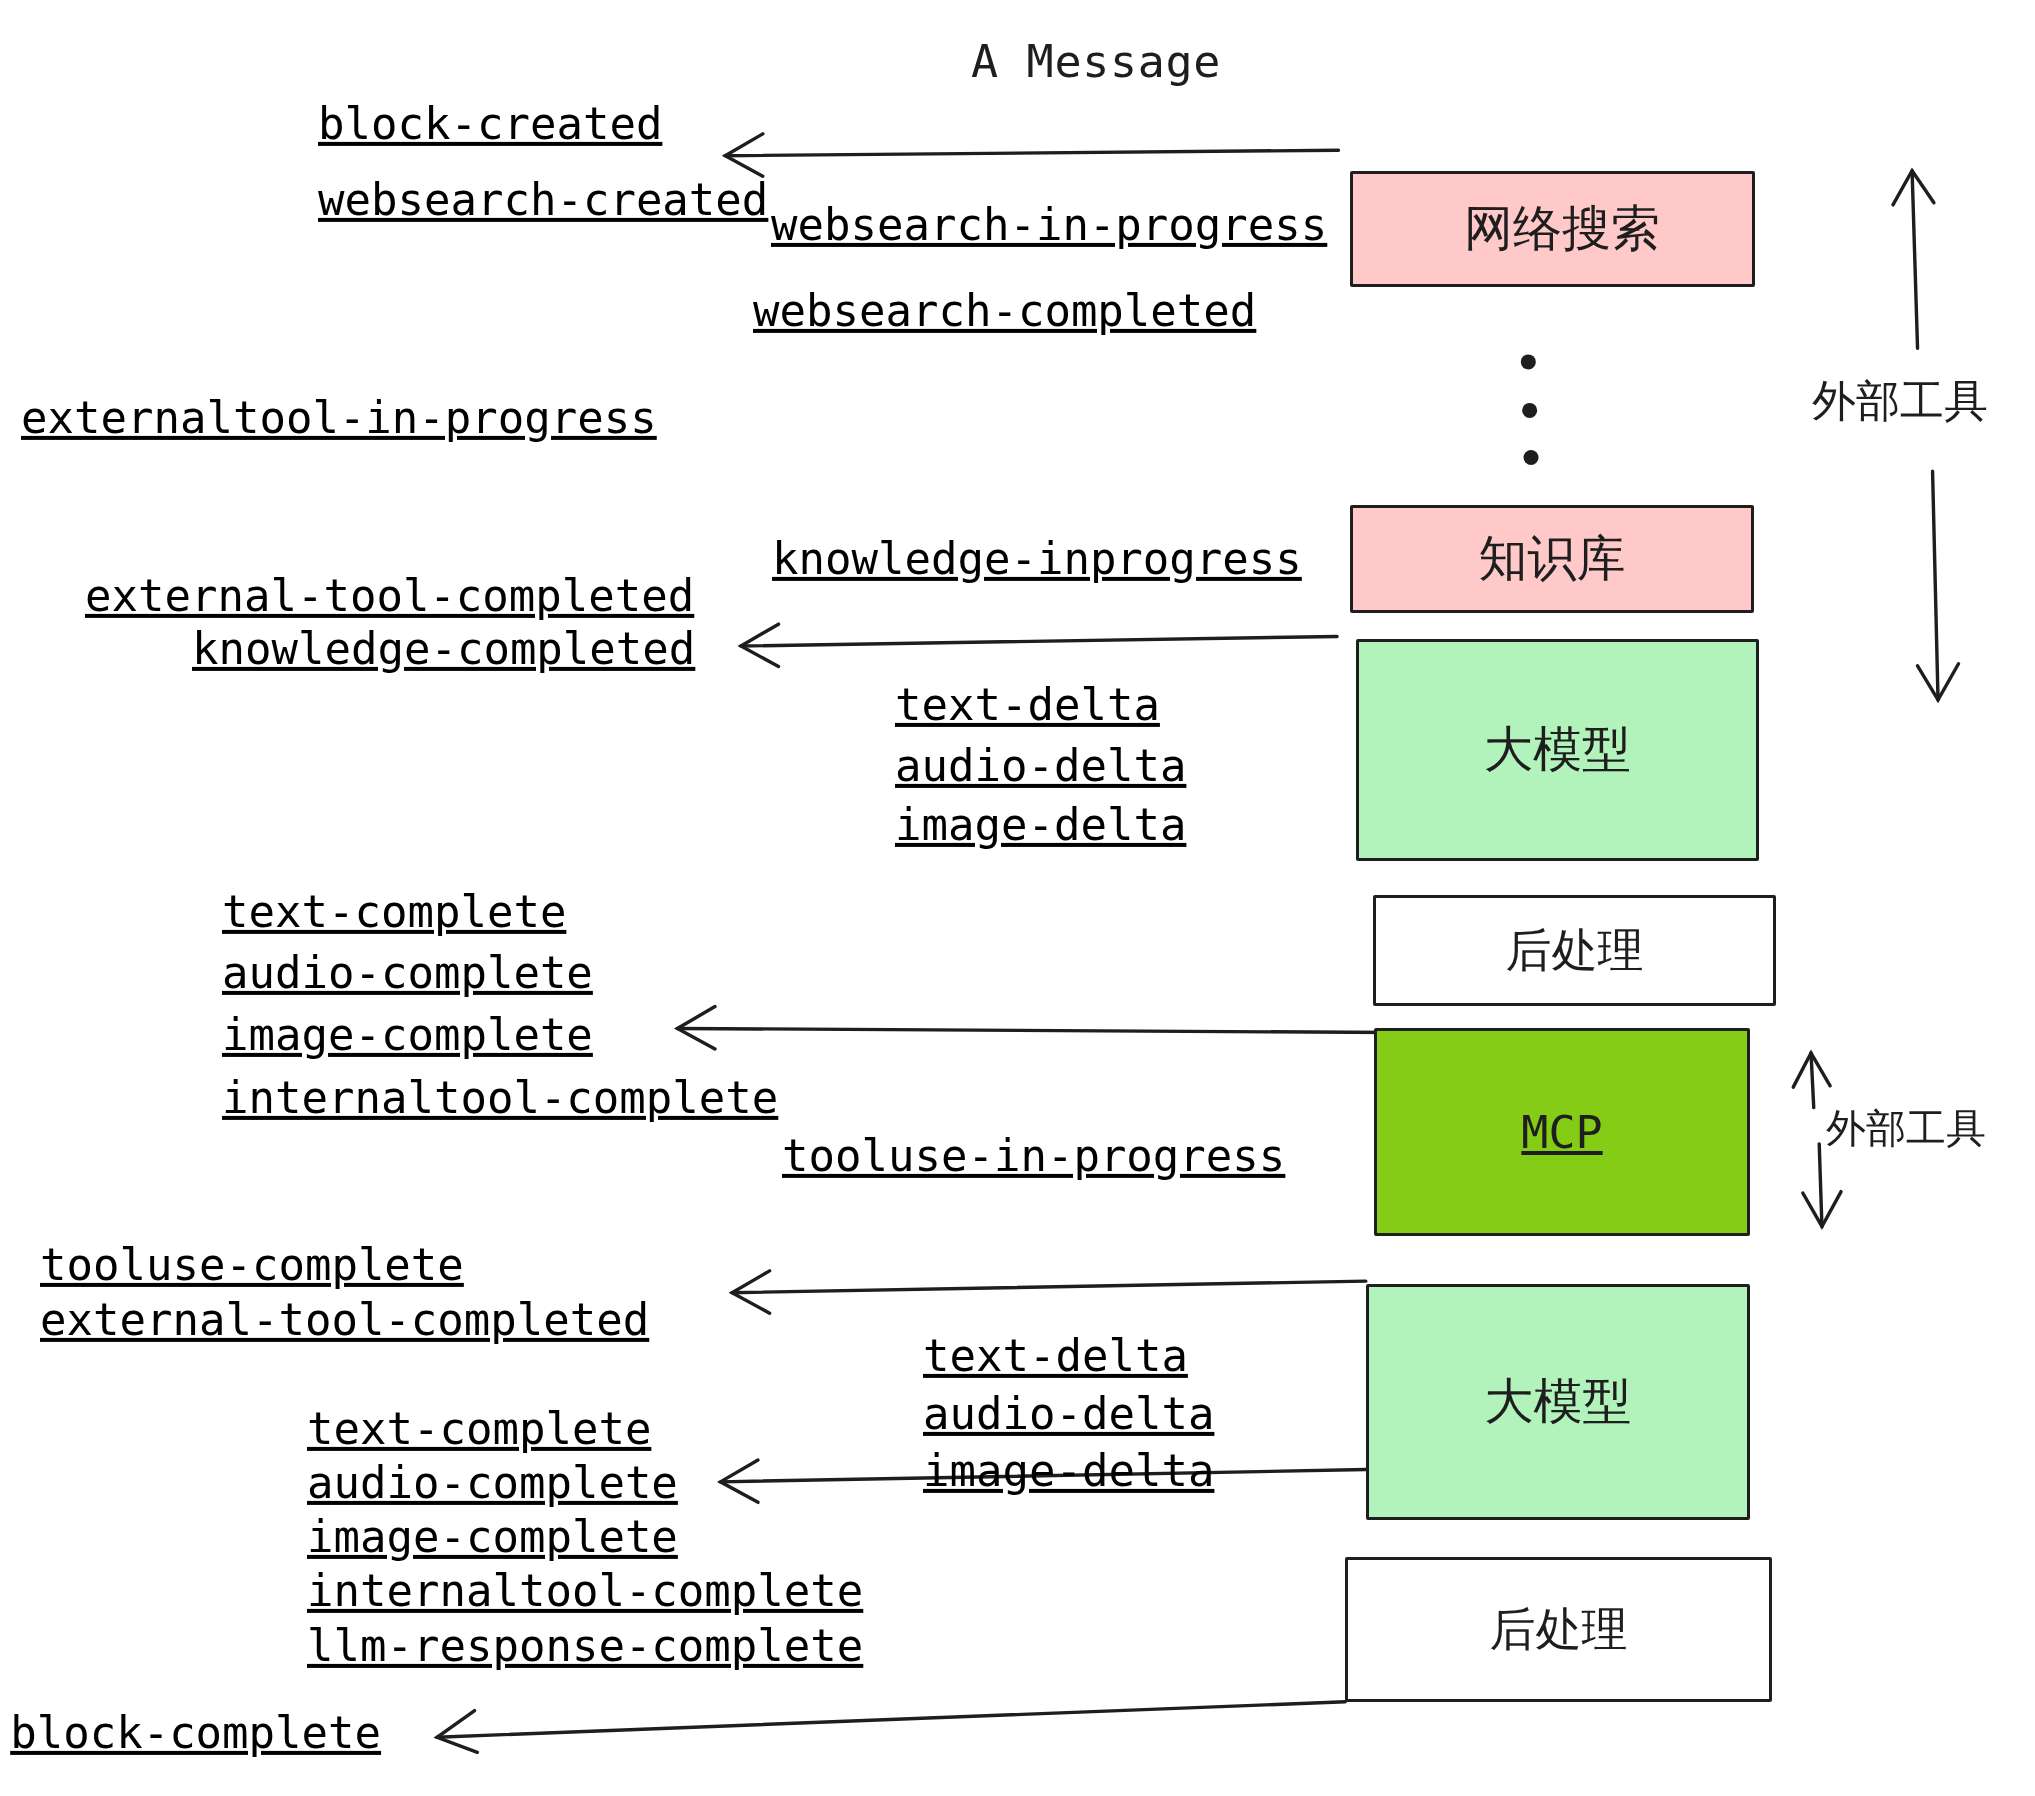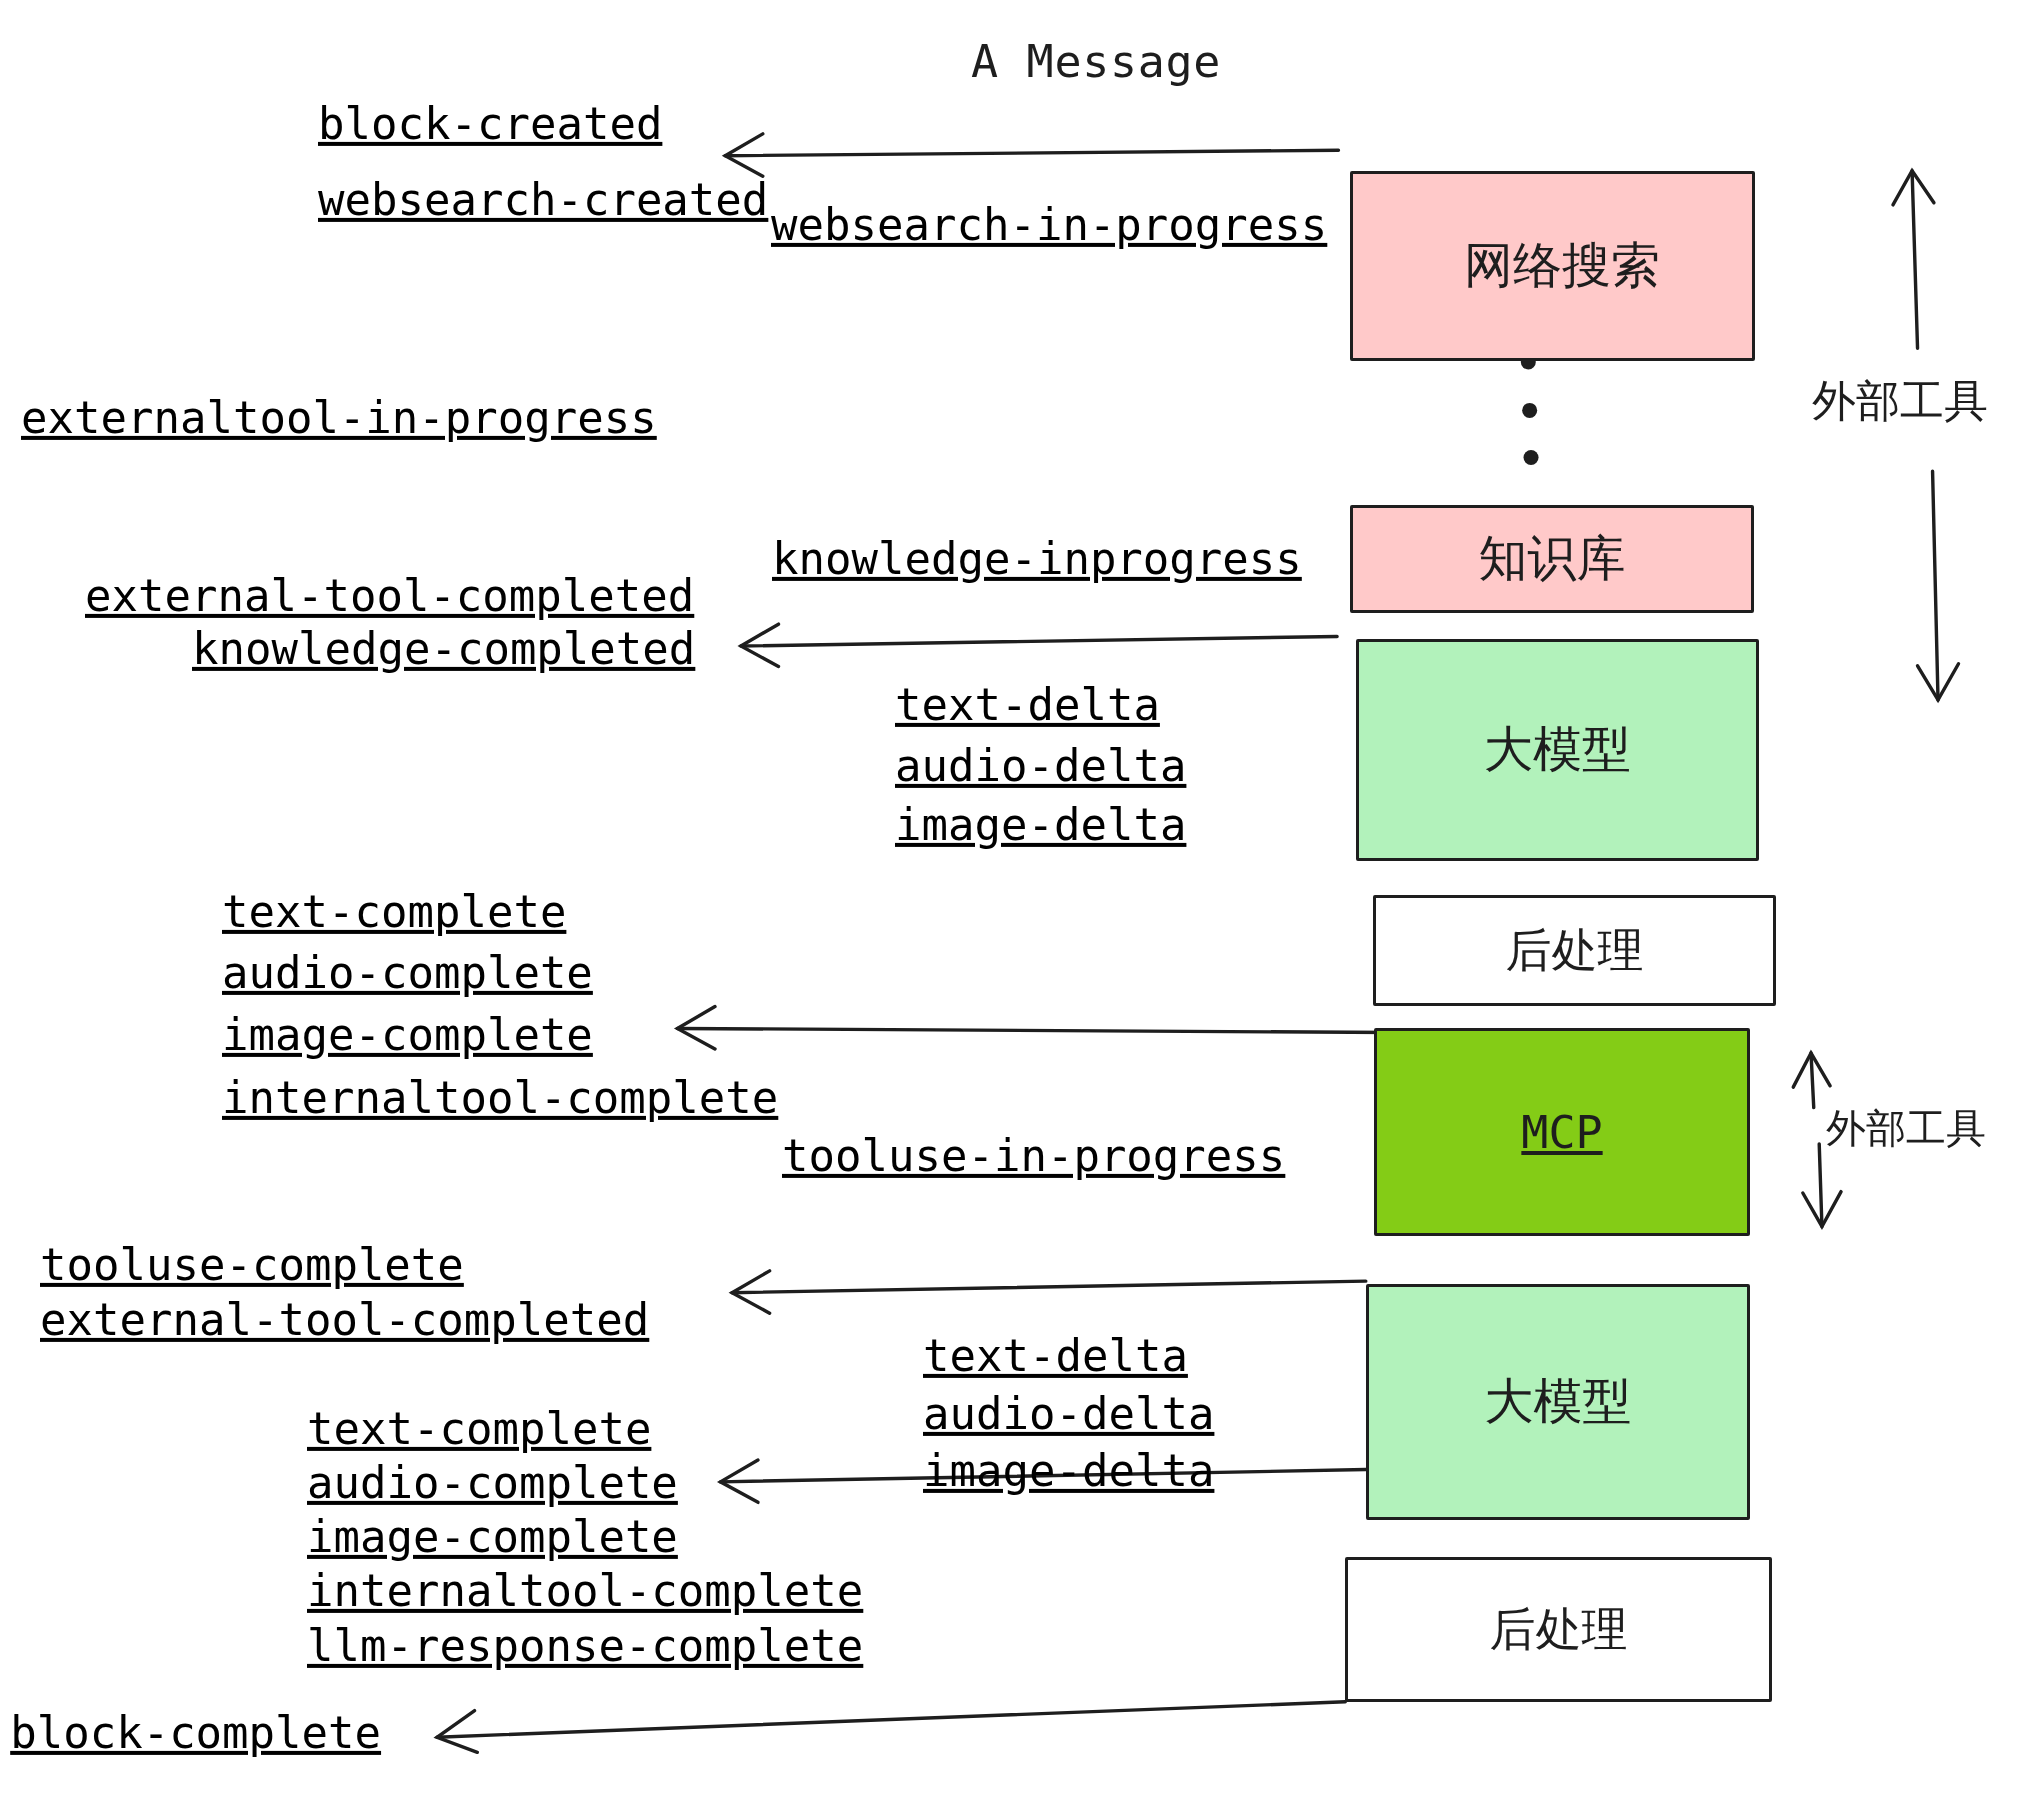--- a/index.html
+++ b/index.html
@@ -82,21 +82,21 @@
   [data-name="lbl-audio-delta-2"]{left:923px;top:1414px;}
   [data-name="lbl-image-delta-2"]{left:923px;top:1471px;}
   [data-name="lbl-text-complete-2"]{left:307px;top:1429px;}
   [data-name="lbl-audio-complete-2"]{left:307px;top:1483px;}
   [data-name="lbl-image-complete-2"]{left:307px;top:1537px;}
   [data-name="lbl-internaltool-complete-2"]{left:307px;top:1591px;}
   [data-name="lbl-llm-response-complete"]{left:307px;top:1646px;}
   [data-name="lbl-block-complete"]{left:10.2px;top:1733px;}
 
   
-  [data-name="box-websearch"]{left:1350px;top:171px;width:405px;height:190px;padding-left:19px;}
+  [data-name="box-websearch"]{left:1350px;top:171px;width:405px;height:116px;padding-left:19px;}
   [data-name="box-knowledge"]{left:1350px;top:505px;width:404px;height:108px;justify-content:center;}
   [data-name="box-llm-1"]{left:1356px;top:639px;width:403px;height:222px;}
   [data-name="box-post-1"]{left:1373px;top:895px;width:403px;height:111px;font-size:46px;}
   [data-name="box-mcp"]{left:1374px;top:1028px;width:376px;height:208px;font-family:"DejaVu Sans Mono",monospace;font-size:45px;}
   [data-name="box-llm-2"]{left:1366px;top:1284px;width:384px;height:236px;}
   [data-name="box-post-2"]{left:1345px;top:1557px;width:427px;height:145px;font-size:46px;}
 
   
   [data-name="external-tools-label-top"]{left:1812px;top:401px;font-size:44px;}
   [data-name="external-tools-label-bottom"]{left:1826px;top:1128px;font-size:40px;}
@@ -186,20 +186,21 @@
   <div class="box" data-name="box-post-2" style="background-color: rgb(255, 255, 255);">
     <span data-name="box-post-2-label">后处理</span>
   </div>
 
   <div class="side-label" data-name="external-tools-label-top">外部工具</div>
   <div class="side-label" data-name="external-tools-label-bottom">外部工具</div>
 
   <div class="lbl" data-name="lbl-block-created">block-created</div>
   <div class="lbl" data-name="lbl-websearch-created">websearch-created</div>
   <div class="lbl" data-name="lbl-websearch-in-progress">websearch-in-progress</div>
+  <div class="lbl" data-name="lbl-websearch-completed">websearch-completed</div>
   <div class="lbl" data-name="lbl-externaltool-in-progress">externaltool-in-progress</div>
   <div class="lbl" data-name="lbl-knowledge-inprogress">knowledge-inprogress</div>
   <div class="lbl" data-name="lbl-external-tool-completed-1">external-tool-completed</div>
   <div class="lbl" data-name="lbl-knowledge-completed">knowledge-completed</div>
   <div class="lbl" data-name="lbl-text-delta-1">text-delta</div>
   <div class="lbl" data-name="lbl-audio-delta-1">audio-delta</div>
   <div class="lbl" data-name="lbl-image-delta-1">image-delta</div>
   <div class="lbl" data-name="lbl-text-complete-1">text-complete</div>
   <div class="lbl" data-name="lbl-audio-complete-1">audio-complete</div>
   <div class="lbl" data-name="lbl-image-complete-1">image-complete</div>

